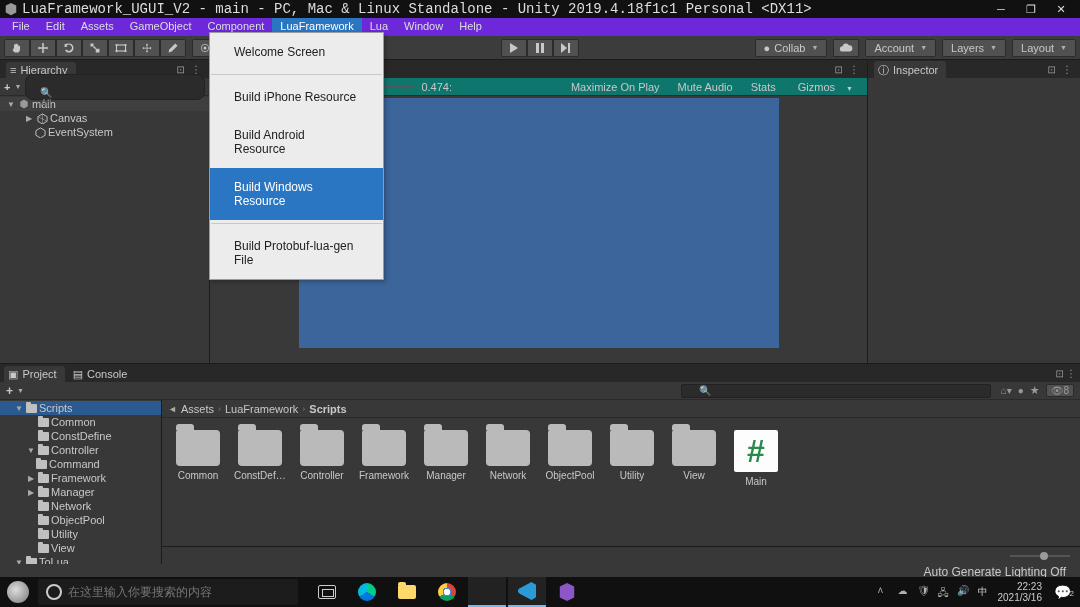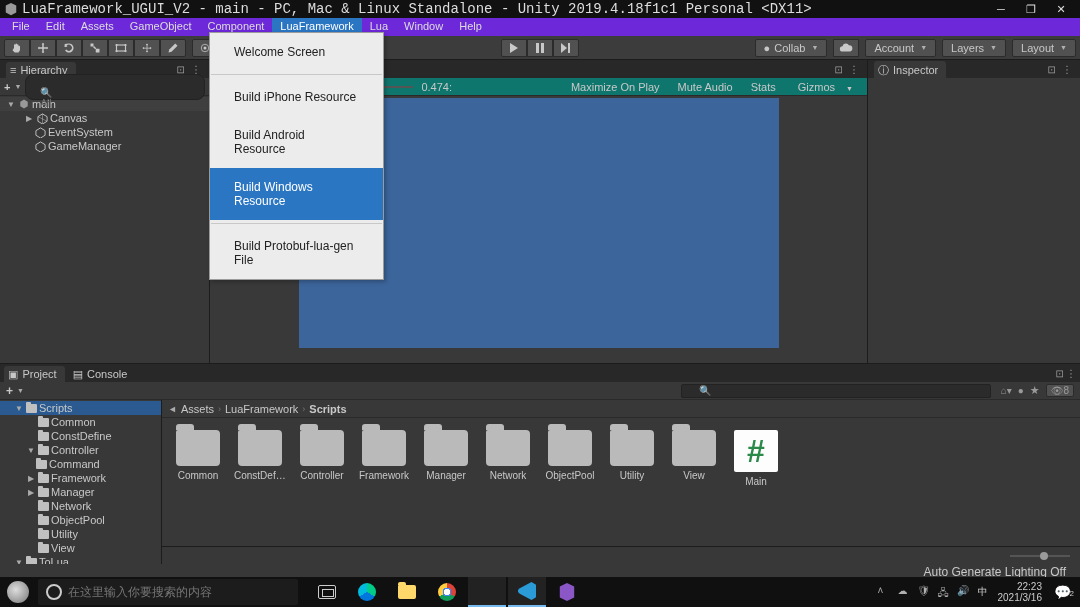--- a/index.html
+++ b/index.html
@@ -315,28 +315,20 @@
         <span>Canvas</span>
       </div>
       <div class="row" style="padding-left:34px">
         <span class="cube">
             <svg viewBox="0 0 12 12">
               <polygon points="6,1 11,4 11,9 6,12 1,9 1,4" fill="none" stroke="#c8c8c8"></polygon>
             </svg>
           </span>
         <span>EventSystem</span>
       </div>
-      <div class="row" style="padding-left:34px">
-        <span class="cube">
-            <svg viewBox="0 0 12 12">
-              <polygon points="6,1 11,4 11,9 6,12 1,9 1,4" fill="none" stroke="#c8c8c8"></polygon>
-            </svg>
-          </span>
-        <span>GameManager</span>
-      </div>
     </div>
   </div>
 
   <div class="scene">
     <div class="panel-tab" style="padding-left:180px;">
       <span class="panel-btns">
           <span>⊡</span>
           <span>⋮</span>
         </span>
     </div>

